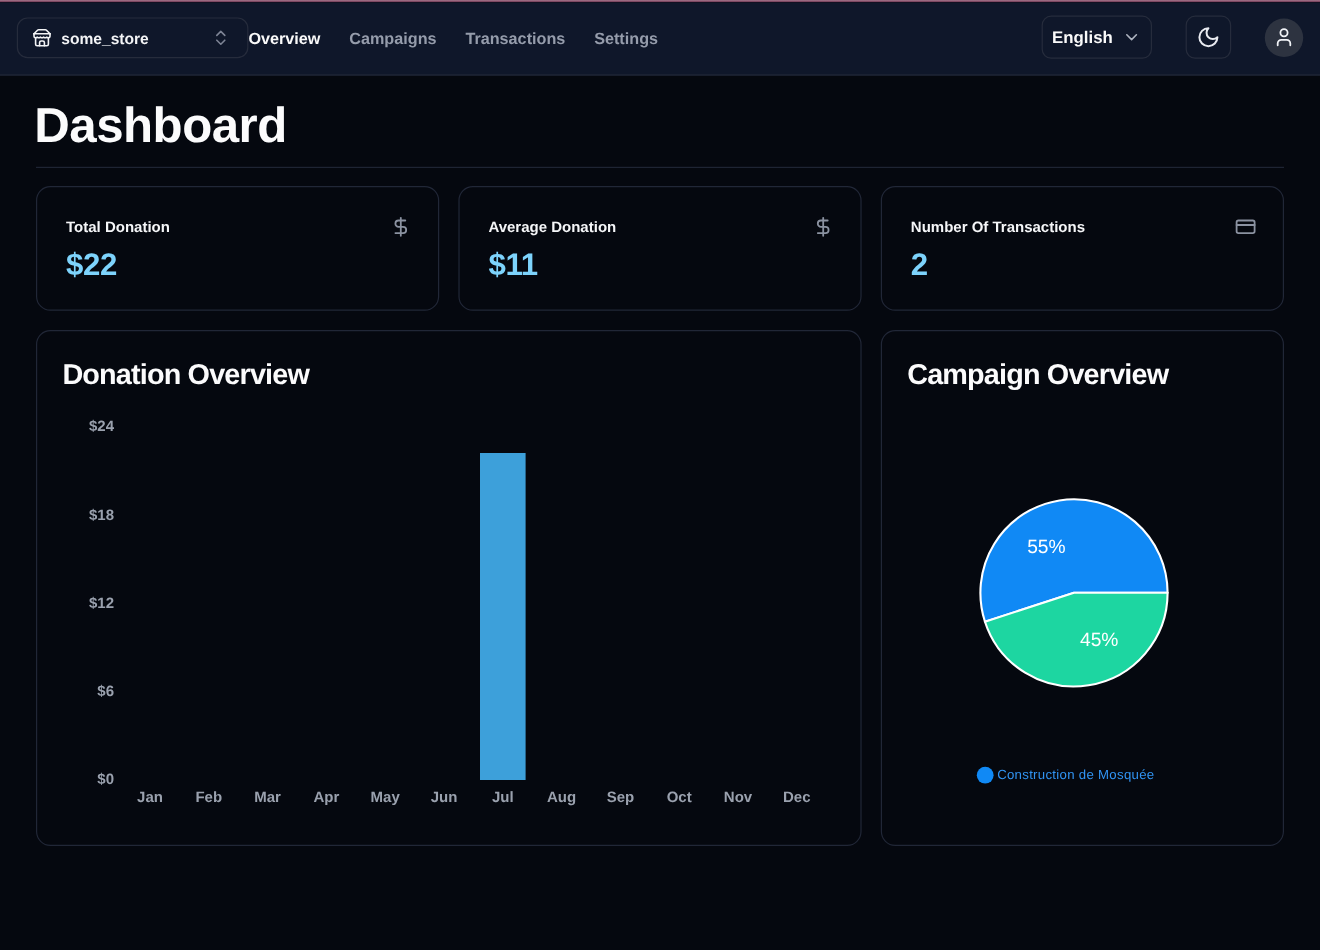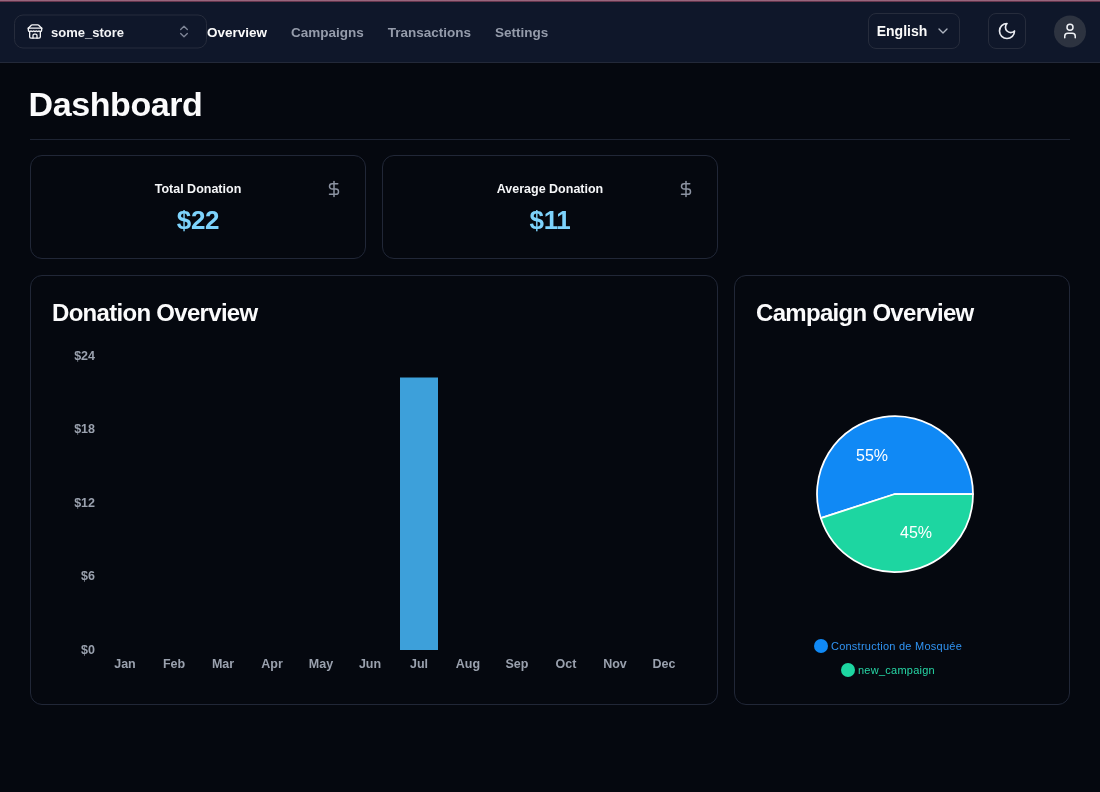--- a/index.html
+++ b/index.html
@@ -35,24 +35,24 @@
 }
 .moon-btn {
   height:36.5px; width:37.5px; transform:translateY(-1px); border:1px solid #262c3c; border-radius:8px;
   display:flex; align-items:center; justify-content:center; color:#e8eaf0;
 }
 .avatar {
   height:32px; width:32px; transform:translateY(-0.5px); border-radius:50%; background:#2d3340;
   display:flex; align-items:center; justify-content:center; color:#f0f2f6;
 }
 main { position:absolute; top:63px; left:0; width:1100px; padding:23.5px 30px 0 30px; }
-h1 { font-size:34px; line-height:34px; font-weight:700; letter-spacing:-0.4px; color:#fbfbfc; margin-left:-1.5px; }
+h1 { font-size:41px; line-height:34px; font-weight:700; letter-spacing:-0.4px; color:#fbfbfc; margin-left:-1.5px; }
 .sub { font-size:14px; line-height:14px; letter-spacing:0.1px; color:#99a0ac; margin-top:3px; }
 .divider { height:1px; background:#1e2433; margin-top:18px; }
-.stats { display:grid; grid-template-columns:1fr 1fr 1fr; gap:16px; margin-top:15px;text-align:center; }
+.stats { display:grid; grid-template-columns:1fr 1fr 1fr; gap:16px; margin-top:15px; }
 .card { background:#05080f; border:1px solid #212737; border-radius:12px; }
 .stat { height:104px; padding:27px 24px 0 24px; position:relative; }
 .stat .t { font-size:12.5px; line-height:13px; font-weight:700; color:#f5f6f8; }
 .stat .icon { position:absolute; right:22.5px; top:24.7px; color:#8b92a1; }
 .stat .v { font-size:26px; line-height:26px; font-weight:800; color:#7dd3fc; margin-top:11.5px; letter-spacing:-0.3px; }
 .charts { display:grid; grid-template-columns:688px 336px; gap:16px; margin-top:16px; }
 .bigcard { height:430px; padding:22px 24px 21px 21px; position:relative; }
 .bigcard h2 { font-size:24px; line-height:29px; font-weight:700; letter-spacing:-0.7px; color:#fbfbfc; }
 .chartwrap { position:absolute; left:0; top:0; width:100%; height:100%; }
 .legend { position:absolute; width:100%; top:358px; left:-14px; text-align:center; }
@@ -115,20 +115,28 @@
       <div class="v">$22</div>
     </div>
     <div class="card stat">
       <div class="t">Average Donation</div>
       <div class="icon"><svg width="18" height="18" viewBox="0 0 24 24" fill="none" stroke="currentColor" stroke-width="2" stroke-linecap="round" stroke-linejoin="round">
             <line x1="12" x2="12" y1="2" y2="22"></line>
             <path d="M17 5H9.5a3.5 3.5 0 0 0 0 7h5a3.5 3.5 0 0 1 0 7H6"></path>
           </svg></div>
       <div class="v">$11</div>
     </div>
+    <div class="card stat">
+      <div class="t">Number Of Transactions</div>
+      <div class="icon"><svg width="18" height="18" viewBox="0 0 24 24" fill="none" stroke="currentColor" stroke-width="2" stroke-linecap="round" stroke-linejoin="round">
+            <rect width="20" height="14" x="2" y="5" rx="2"></rect>
+            <line x1="2" x2="22" y1="10" y2="10"></line>
+          </svg></div>
+      <div class="v">2</div>
+    </div>
   </div>
   <div class="charts">
     <div class="card bigcard">
       <h2>Donation Overview</h2>
       <div class="chartwrap">
         <svg width="688" height="430" viewBox="0 0 688 430">
           <g font-family="Liberation Sans, sans-serif" font-size="12.5" font-weight="600" fill="#9aa1ae" text-anchor="end">
             <text x="64" y="83.5">$24</text>
             <text x="64" y="157">$18</text>
             <text x="64" y="230.5">$12</text>
@@ -165,20 +173,16 @@
             <text x="137" y="185">55%</text>
             <text x="181" y="262">45%</text>
           </g>
         </svg>
       </div>
       <div class="legend">
         <div class="row">
             <span class="dot" style="background:#1089f5"></span>
             <span style="color:#3194f3">Construction de Mosquée</span>
           </div>
-        <div class="row">
-            <span class="dot" style="background:#1dd6a1"></span>
-            <span style="color:#27d7a6">new_campaign</span>
-          </div>
       </div>
     </div>
   </div>
 </main>
 
 </body></html>

